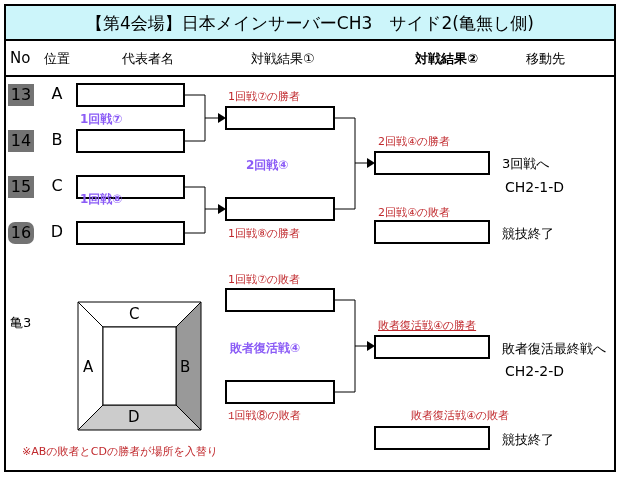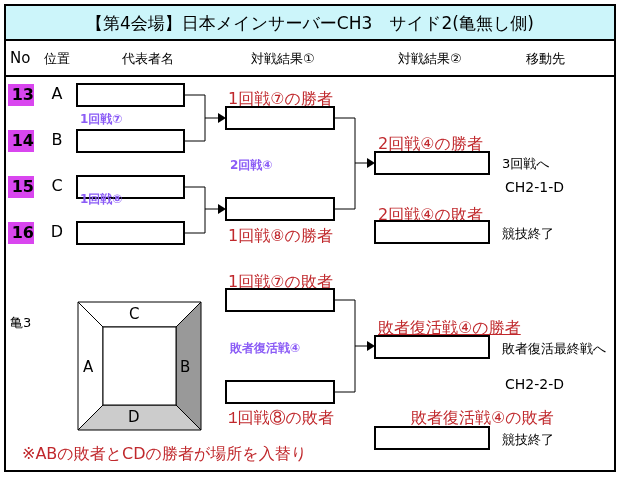--- a/index.html
+++ b/index.html
@@ -6,67 +6,67 @@
   body { width:622px; height:478px; position:relative; overflow:hidden;
          font-family:"DejaVu Sans", "Liberation Sans", sans-serif; color:#000; }
   .frame { position:absolute; left:4px; top:4px; width:612px; height:468px;
            border:2px solid #000; box-sizing:border-box; }
   .title-band { position:absolute; left:6px; top:6px; width:608px; height:34px;
                 background:#ccf5fa; }
   .title { position:absolute; left:6px; top:6px; width:608px; height:34px;
            line-height:34px; text-align:center; font-size:17px; }
   .hline { position:absolute; left:6px; width:608px; height:2px; background:#000; }
   .hdr { position:absolute; top:50px; font-size:13px; }
-  .no-badge { position:absolute; left:8px; width:26px; height:22px; background:#d946ef;
-              font-size:16px; line-height:22px; text-align:right;font-weight:bold; }
+  .no-badge { position:absolute; left:8px; width:26px; height:22px; background:#737373;
+              font-size:16px; line-height:22px; text-align:center; }
   .pos { position:absolute; left:50px; width:14px; font-size:16px; text-align:center; }
   .box { position:absolute; border:2px solid #000; box-sizing:border-box; background:#fff; }
-  .red { color:#c0282c; font-size:16px; position:absolute; white-space:nowrap; }
+  .red { color:#c0282c; font-size:11px; position:absolute; white-space:nowrap; }
   .blue { color:#8b5cf6; font-weight:bold; font-size:12px; position:absolute; white-space:nowrap; }
   .black { color:#000; font-size:13px; position:absolute; white-space:nowrap; }
   svg.lines { position:absolute; left:0; top:0; }
 </style>
 </head>
 <body>
 
 <div class="frame"></div>
 <div class="title-band"></div>
 <div class="title">【第4会場】日本メインサーバーCH3　サイド2(亀無し側)</div>
 <div class="hline" style="top:39px;"></div>
 <div class="hline" style="top:75px;"></div>
 
 <div class="hdr" style="left:10px;font-size:15px;top:49px;">No</div>
 <div class="hdr" style="left:44px;">位置</div>
 <div class="hdr" style="left:86px;margin-left:36px;">代表者名</div>
 <div class="hdr" style="left:251px;">対戦結果①</div>
-<div class="hdr" style="left:398px;">対戦結果②</div>
+<div class="hdr" style="left:415px;font-weight:bold;">対戦結果②</div>
 <div class="hdr" style="left:526px;">移動先</div>
 
 <div class="no-badge" style="top:84px;">13</div>
 <div class="pos" style="top:84px;">A</div>
 <div class="box" style="left:76px;top:83px;width:109px;height:24px;"></div>
 
 <div class="no-badge" style="top:130px;">14</div>
 <div class="pos" style="top:130px;">B</div>
 <div class="box" style="left:76px;top:129px;width:109px;height:24px;"></div>
 
 <div class="no-badge" style="top:176px;">15</div>
 <div class="pos" style="top:176px;">C</div>
 <div class="box" style="left:76px;top:175px;width:109px;height:24px;"></div>
 
-<div class="no-badge" style="top:222px;">16</div>
+<div class="no-badge" style="top:222px;border-radius:7px;">16</div>
 <div class="pos" style="top:222px;">D</div>
 <div class="box" style="left:76px;top:221px;width:109px;height:24px;"></div>
 
 <div class="blue" style="left:80px;top:111px;">1回戦⑦</div>
 <div class="blue" style="left:80px;top:191px;">1回戦⑧</div>
 
 <div class="red" style="left:228px;top:89px;">1回戦⑦の勝者</div>
 <div class="box" style="left:225px;top:106px;width:110px;height:24px;"></div>
-<div class="blue" style="left:230px;top:157px;">2回戦④</div>
+<div class="blue" style="left:246px;top:157px;">2回戦④</div>
 <div class="box" style="left:225px;top:197px;width:110px;height:24px;"></div>
 <div class="red" style="left:228px;top:226px;">1回戦⑧の勝者</div>
 
 <div class="red" style="left:378px;top:134px;">2回戦④の勝者</div>
 <div class="box" style="left:374px;top:151px;width:116px;height:24px;"></div>
 <div class="black" style="left:502px;top:155px;">3回戦へ</div>
 <div class="black" style="left:505px;top:179px;font-size:14px;">CH2-1-D</div>
 <div class="red" style="left:378px;top:205px;">2回戦④の敗者</div>
 <div class="box" style="left:374px;top:220px;width:116px;height:24px;"></div>
 <div class="black" style="left:502px;top:225px;">競技終了</div>
@@ -104,16 +104,16 @@
 
 <div class="red" style="left:228px;top:272px;">1回戦⑦の敗者</div>
 <div class="box" style="left:225px;top:288px;width:110px;height:24px;"></div>
 <div class="blue" style="left:230px;top:340px;">敗者復活戦④</div>
 <div class="box" style="left:225px;top:380px;width:110px;height:24px;"></div>
 <div class="red" style="left:228px;top:408px;font-family:Liberation Mono, monospace;">1回戦⑧の敗者</div>
 
 <div class="red" style="left:378px;top:318px;text-decoration:underline;">敗者復活戦④の勝者</div>
 <div class="box" style="left:374px;top:335px;width:116px;height:24px;"></div>
 <div class="black" style="left:502px;top:340px;">敗者復活最終戦へ</div>
-<div class="black" style="left:505px;top:363px;font-size:14px;margin-top:13px;">CH2-2-D</div>
+<div class="black" style="left:505px;top:363px;font-size:14px;">CH2-2-D</div>
 <div class="red" style="left:378px;top:408px;margin-left:33px;">敗者復活戦④の敗者</div>
 <div class="box" style="left:374px;top:426px;width:116px;height:24px;"></div>
 <div class="black" style="left:502px;top:431px;">競技終了</div>
 
 </body></html>

